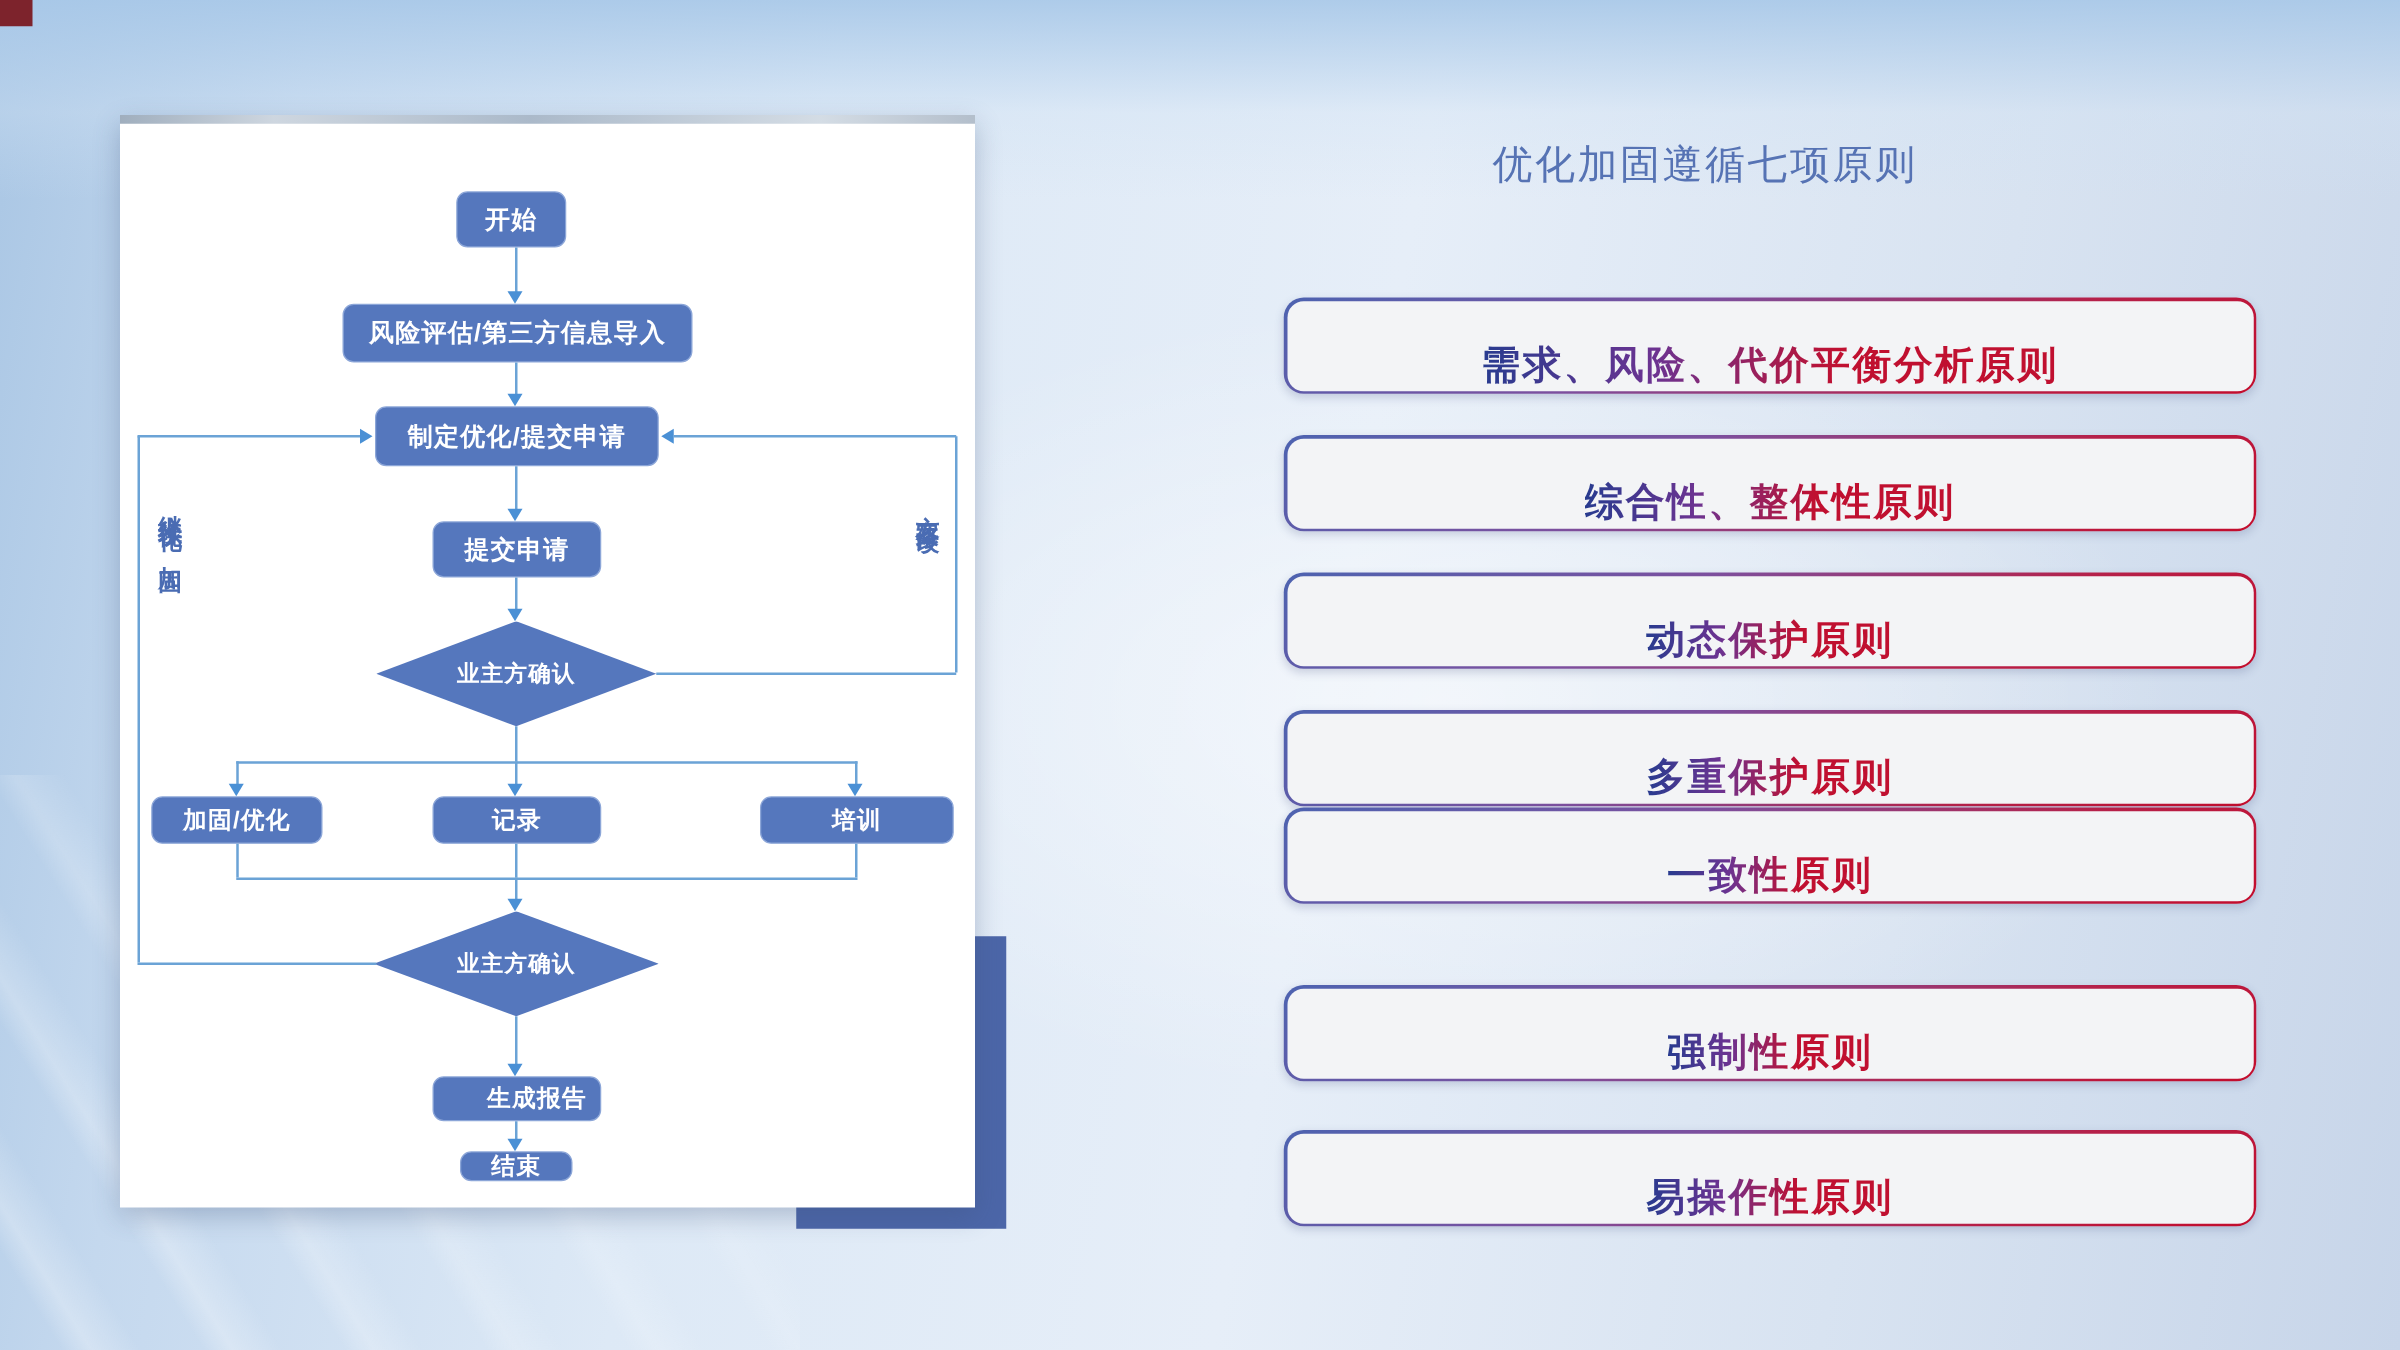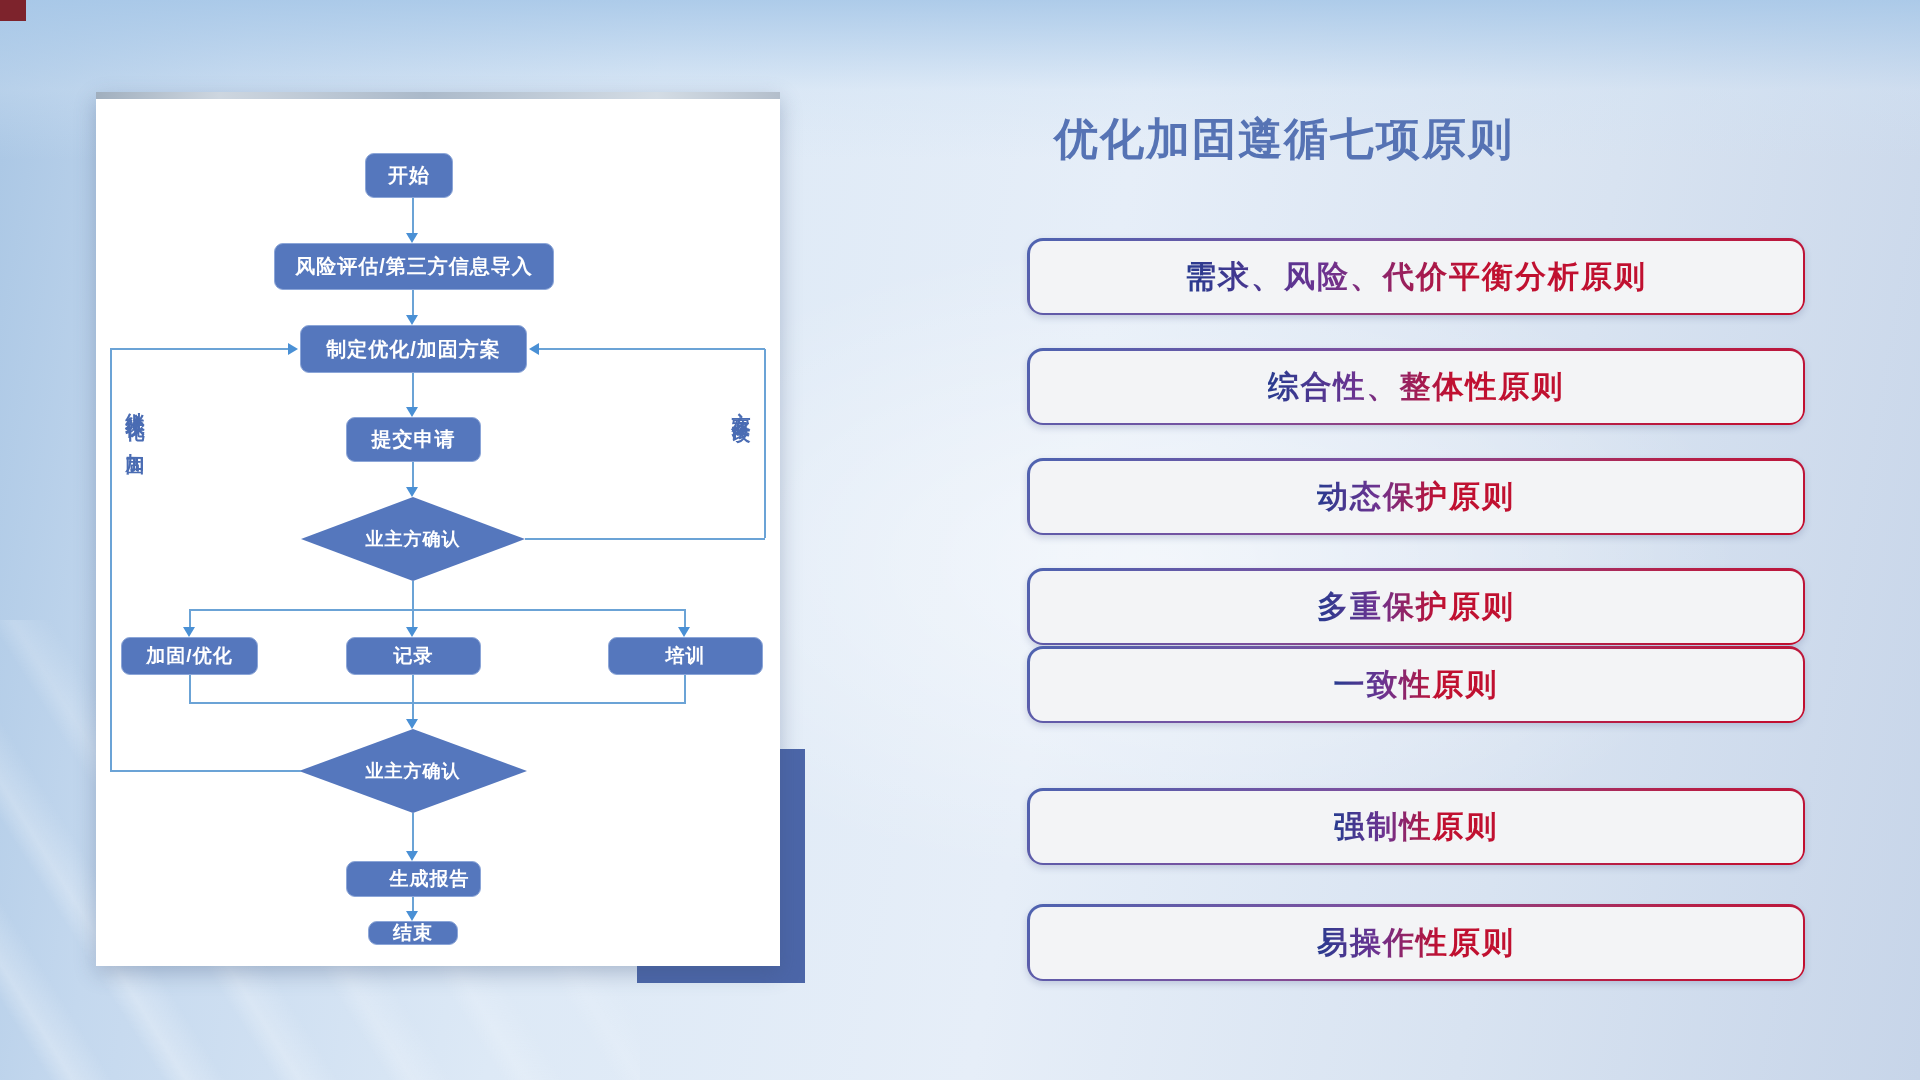--- a/index.html
+++ b/index.html
@@ -38,27 +38,27 @@
     clip-path:polygon(50% 0,100% 50%,50% 100%,0 50%);}
   .vln{position:absolute;width:2px;background:var(--connector);}
   .hln{position:absolute;height:2px;background:var(--connector);}
   .ah{position:absolute;width:0;height:0;}
   .ah.down{border-left:6px solid transparent;border-right:6px solid transparent;border-top:10px solid var(--arrow);}
   .ah.right{border-top:6px solid transparent;border-bottom:6px solid transparent;border-left:10px solid var(--arrow);}
   .ah.left{border-top:6px solid transparent;border-bottom:6px solid transparent;border-right:10px solid var(--arrow);}
   .vtext{position:absolute;writing-mode:vertical-rl;text-orientation:upright;
     color:var(--label);font-weight:bold;font-size:19px;letter-spacing:4px;line-height:1;}
   
-  .title{position:absolute;left:1054px;top:110px;width:620px;
-    font-size:44px;font-weight:bold;color:var(--title);letter-spacing:2px;}
+  .title{position:absolute;left:1054px;top:110px;width:620px;text-align:center;
+    font-size:32px;font-weight:normal;color:var(--title);letter-spacing:2px;}
   .pill{position:absolute;left:1027px;width:778px;height:77px;border-radius:16px;padding:2.5px;
     background:linear-gradient(148deg,var(--principle-border-blue) 0%,#7c4f9e 38%,#b5214a 72%,var(--principle-border-red) 100%);
     box-shadow:0 3px 7px rgba(70,80,130,.22);}
   .pill-inner{width:100%;height:100%;border-radius:13px;background:var(--principle-fill);
-    display:flex;align-items:center;justify-content:center;}
+    display:flex;align-items:flex-end;justify-content:center;}
   .ptext{font-size:31px;font-weight:600;letter-spacing:2px;white-space:nowrap;color:#b4123a;}
   @supports ((-webkit-background-clip:text) or (background-clip:text)){
     .ptext{background:linear-gradient(90deg,var(--text-grad-blue) 0%,var(--text-grad-purple) 30%,var(--text-grad-red) 62%,var(--text-grad-red) 100%);
       -webkit-background-clip:text;background-clip:text;color:transparent;-webkit-text-fill-color:transparent;}
   }
 </style>
 </head>
 <body>
 
 <div class="slide">
@@ -70,21 +70,21 @@
     <div class="card-top"></div>
   </div>
 
   <div class="node" style="left:365px;top:153px;width:88px;height:45px;">
       <span>开始</span>
     </div>
   <div class="node" style="left:274px;top:243px;width:280px;height:47px;">
       <span>风险评估/第三方信息导入</span>
     </div>
   <div class="node" style="left:300px;top:325px;width:227px;height:48px;">
-      <span>制定优化/加固方案</span>
+      <span>制定优化/提交申请</span>
     </div>
   <div class="node" style="left:346px;top:417px;width:135px;height:45px;">
       <span>提交申请</span>
     </div>
   <div class="diamond" style="left:301px;top:497px;width:224px;height:84px;">
       <span>业主方确认</span>
     </div>
   <div class="node" style="left:121px;top:637px;width:137px;height:38px;font-size:19px;">
       <span>加固/优化</span>
     </div>

